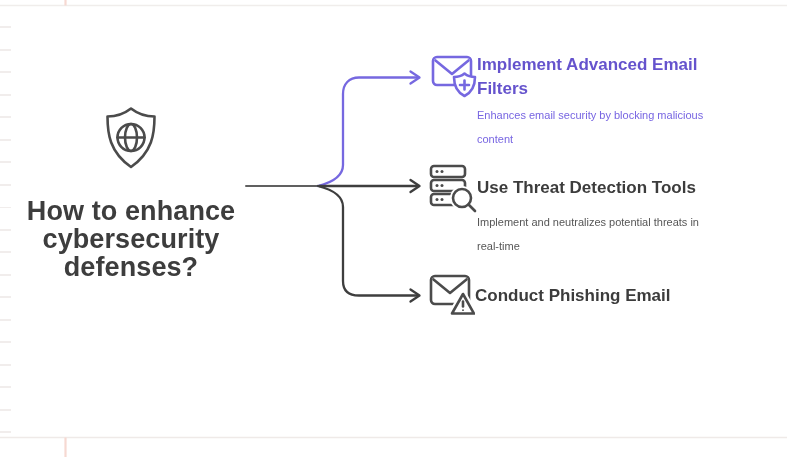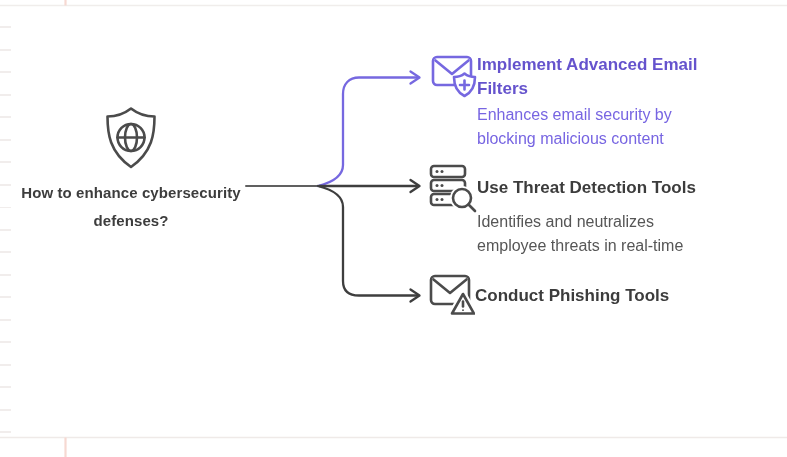--- a/index.html
+++ b/index.html
@@ -4,27 +4,27 @@
 <style>
   html,body{margin:0;padding:0;background:#fff;}
   .canvas{position:relative;width:787px;height:457px;background:#ffffff;overflow:hidden;
           font-family:"Liberation Sans", sans-serif;}
   svg{display:block;}
   .guides,.connectors{position:absolute;left:0;top:0;pointer-events:none;}
   .tick-strip{position:absolute;left:0;top:6px;width:11px;height:430px;pointer-events:none;
     background:repeating-linear-gradient(to bottom,transparent 0px,transparent 20.5px,#f1edec 20.5px,#f1edec 22.5px);}
   .root-node{position:absolute;left:21px;top:105px;width:220px;text-align:center;cursor:default;}
   .root-icon{display:inline-block;width:60px;height:66px;}
-  .root-title{margin-top:4px;font-size:15px;font-weight:bold;line-height:28px;color:#3d3d3d;
+  .root-title{margin-top:22px;font-size:27px;font-weight:bold;line-height:28px;color:#3d3d3d;
               letter-spacing:.1px;}
   .branch{position:absolute;display:flex;align-items:flex-start;cursor:default;}
   .branch .b-icon{flex:0 0 auto;}
   .branch .b-text{width:242px;}
   .b-title{font-size:17px;font-weight:bold;line-height:24px;color:#3c3c3c;}
-  .b-desc{font-size:16px;line-height:24px;color:#565656;margin-top:10px;}
+  .b-desc{font-size:11px;line-height:24px;color:#565656;margin-top:10px;}
   .branch--highlighted .b-title{color:#6553cd;}
   .branch--highlighted .b-desc{color:#7765e2;margin-top:2px;}
   .branch1{left:431px;top:53px;}
   .branch2{left:429px;top:164px;}
   .branch3{left:429px;top:272px;}
   .branch2 .b-text,.branch3 .b-text{margin-top:12px;}
 </style>
 </head>
 <body>
 
@@ -89,33 +89,33 @@
           <circle cx="8" cy="35.5" r="1.5"></circle>
             <circle cx="13" cy="35.5" r="1.5"></circle>
         </g>
         <circle cx="33" cy="34" r="12" fill="#ffffff" stroke="none"></circle>
         <circle cx="33" cy="34" r="9"></circle>
         <path d="M39.5 40.5 L46 47"></path>
       </svg>
     </span>
     <div class="b-text">
       <div class="b-title">Use Threat Detection Tools</div>
-      <div class="b-desc">Identifies and neutralizes employee threats in real-time</div>
+      <div class="b-desc">Implement and neutralizes potential threats in real-time</div>
     </div>
   </div>
 
   <div class="branch branch3">
     <span class="b-icon">
       <svg width="46" height="47" viewBox="0 0 46 47" fill="none" stroke="#4b4b4b" stroke-width="2.6" stroke-linejoin="round" stroke-linecap="round">
         <rect x="2" y="4" width="38" height="28" rx="4"></rect>
         <path d="M4.5 7.5 L21 21 L37.5 7.5"></path>
         <path d="M34 22 L45 41.5 H23 Z" fill="#ffffff" stroke="#ffffff" stroke-width="7"></path>
         <path d="M34 22 L45 41.5 H23 Z" fill="#ffffff"></path>
         <path d="M34 29.5 V34.5"></path>
         <circle cx="34" cy="38.2" r="0.9" fill="#4b4b4b" stroke="none"></circle>
       </svg>
     </span>
     <div class="b-text">
-      <div class="b-title">Conduct Phishing Tools</div>
+      <div class="b-title">Conduct Phishing Email</div>
     </div>
   </div>
 
 </div>
 
 </body></html>

